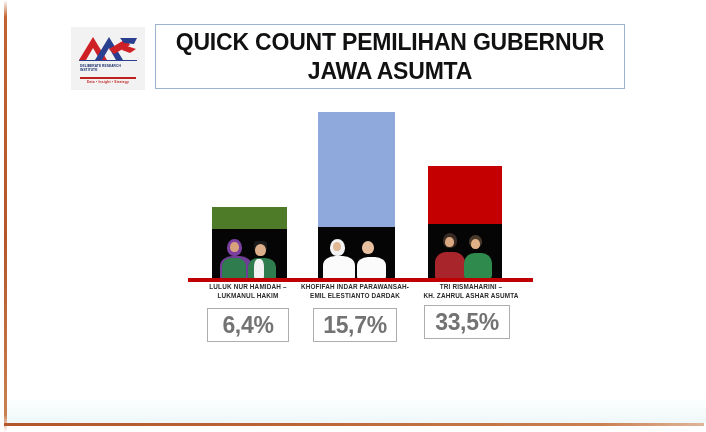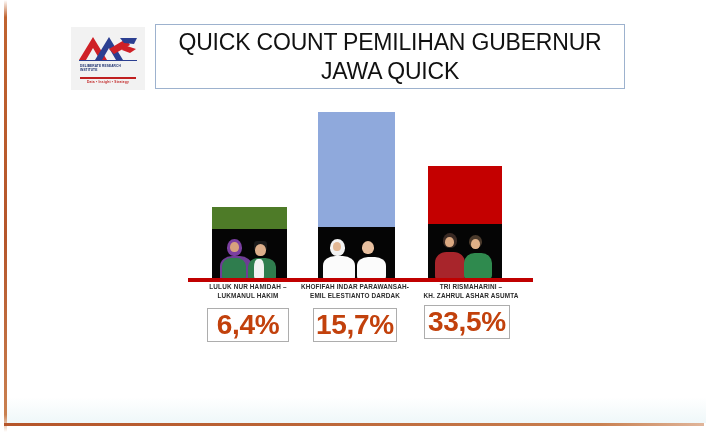--- a/index.html
+++ b/index.html
@@ -79,21 +79,21 @@
     width: 468px; height: 63px;
     border: 1px solid #9db2ce;
     background: #ffffff;
     display: flex;
     flex-direction: column;
     align-items: center;
     justify-content: center;
   }
   .title-line {
     font-size: 23px;
-    font-weight: normal;
+    font-weight: bold;
     color: #111111;
     letter-spacing: -0.2px;
     line-height: 29px;
     white-space: nowrap;
   }
 
   
   #chart {
     position: absolute;
     left: 188px; top: 110px;
@@ -149,23 +149,23 @@
   .pct-box {
     position: absolute;
     border: 1px solid #adadad;
     background: #ffffff;
     display: flex;
     align-items: center;
     justify-content: center;
     height: 32px;
   }
   .pct-text {
-    font-size: 28px;
-    font-weight: bold;
-    color: #c2410c;
+    font-size: 23px;
+    font-weight: bold;
+    color: #737373;
     letter-spacing: -0.3px;
   }
 </style>
 </head>
 <body>
 
 <div id="slide">
 
   <div id="border-left"></div>
   <div id="border-bottom"></div>
@@ -182,21 +182,21 @@
     </svg>
     <div class="logo-txt1">DELIBERATE
 RESEARCH
 INSTITUTE</div>
     <div class="logo-bar"></div>
     <div class="logo-txt2">Data  •  Insight  •  Strategy</div>
   </div>
 
   <div id="title-box">
     <div class="title-line">QUICK COUNT PEMILIHAN GUBERNUR</div>
-    <div class="title-line">JAWA QUICK</div>
+    <div class="title-line">JAWA ASUMTA</div>
   </div>
 
   <div id="chart">
 
     <div class="bar-slot" style="left:24px; width:75px; height:73px;">
       <div class="bar-col" style="height:73px;">
         <div class="bar-top" style="height:22px; background:#4e7b28;"></div>
         <div class="bar-photo" style="height:51px;">
           <div class="ppl">
             <div class="head" style="left:20%; top:20%; width:15px; height:17px; background:#7b3fa0;"></div>

